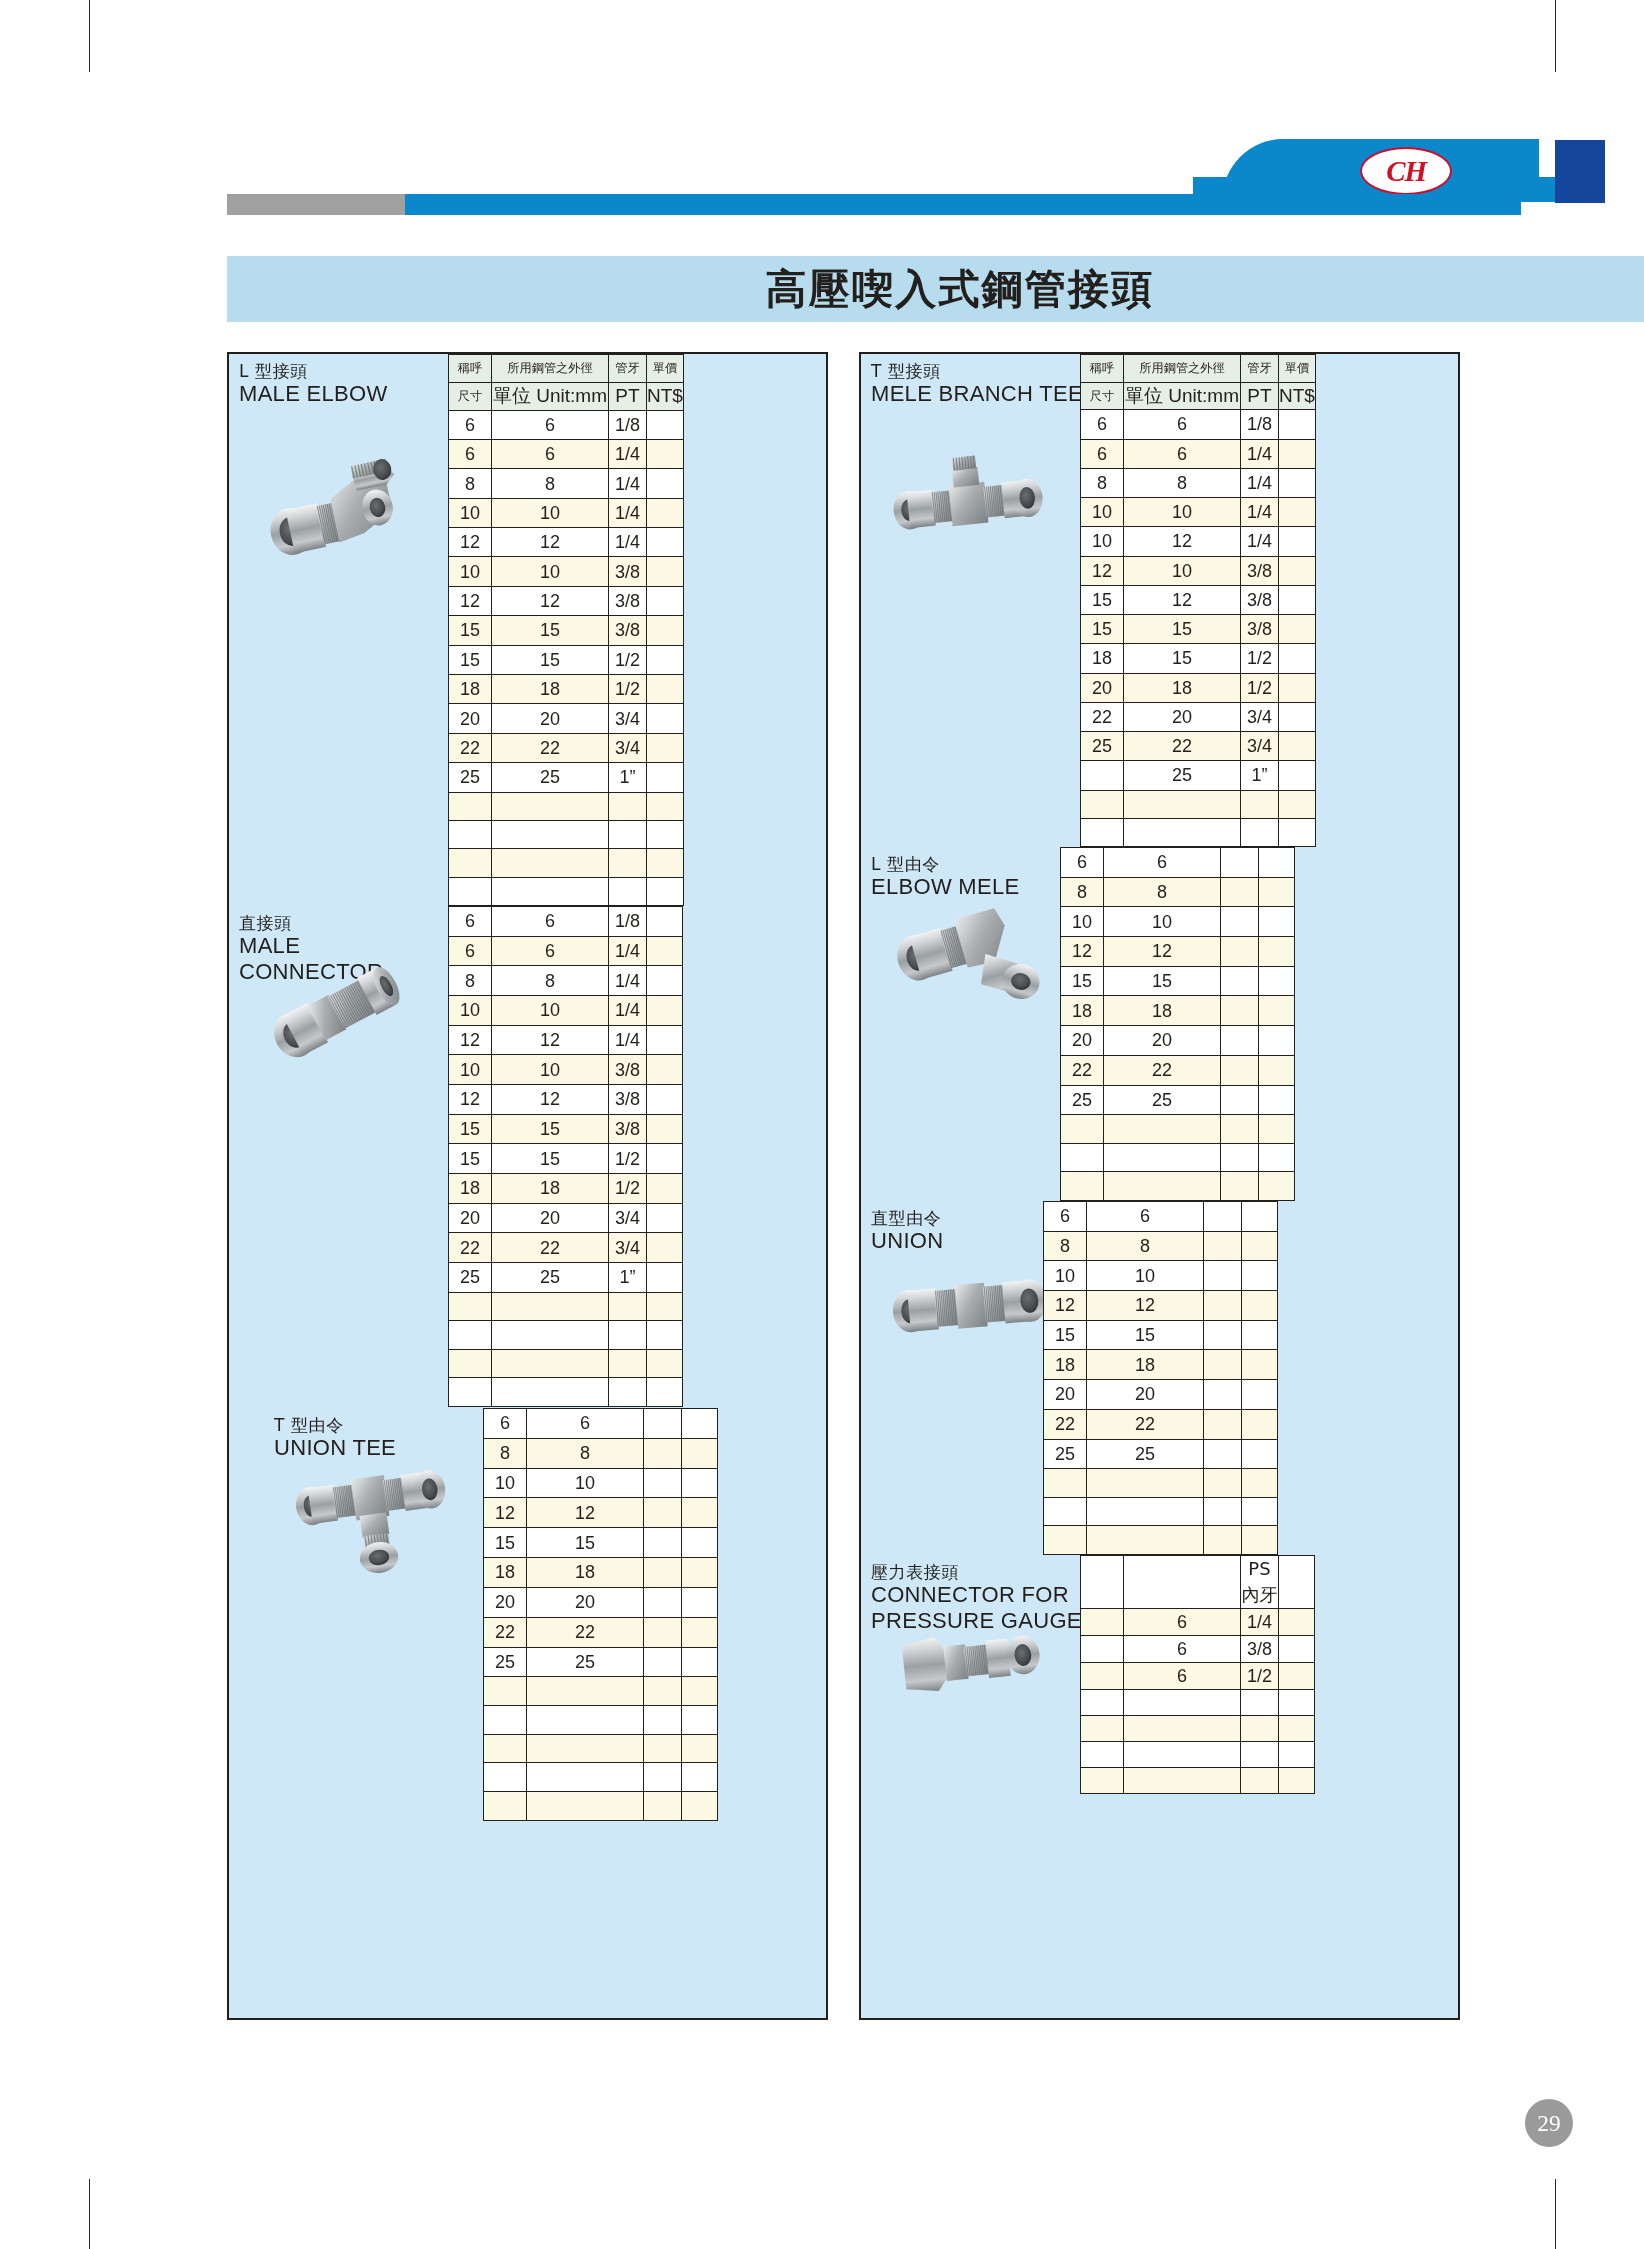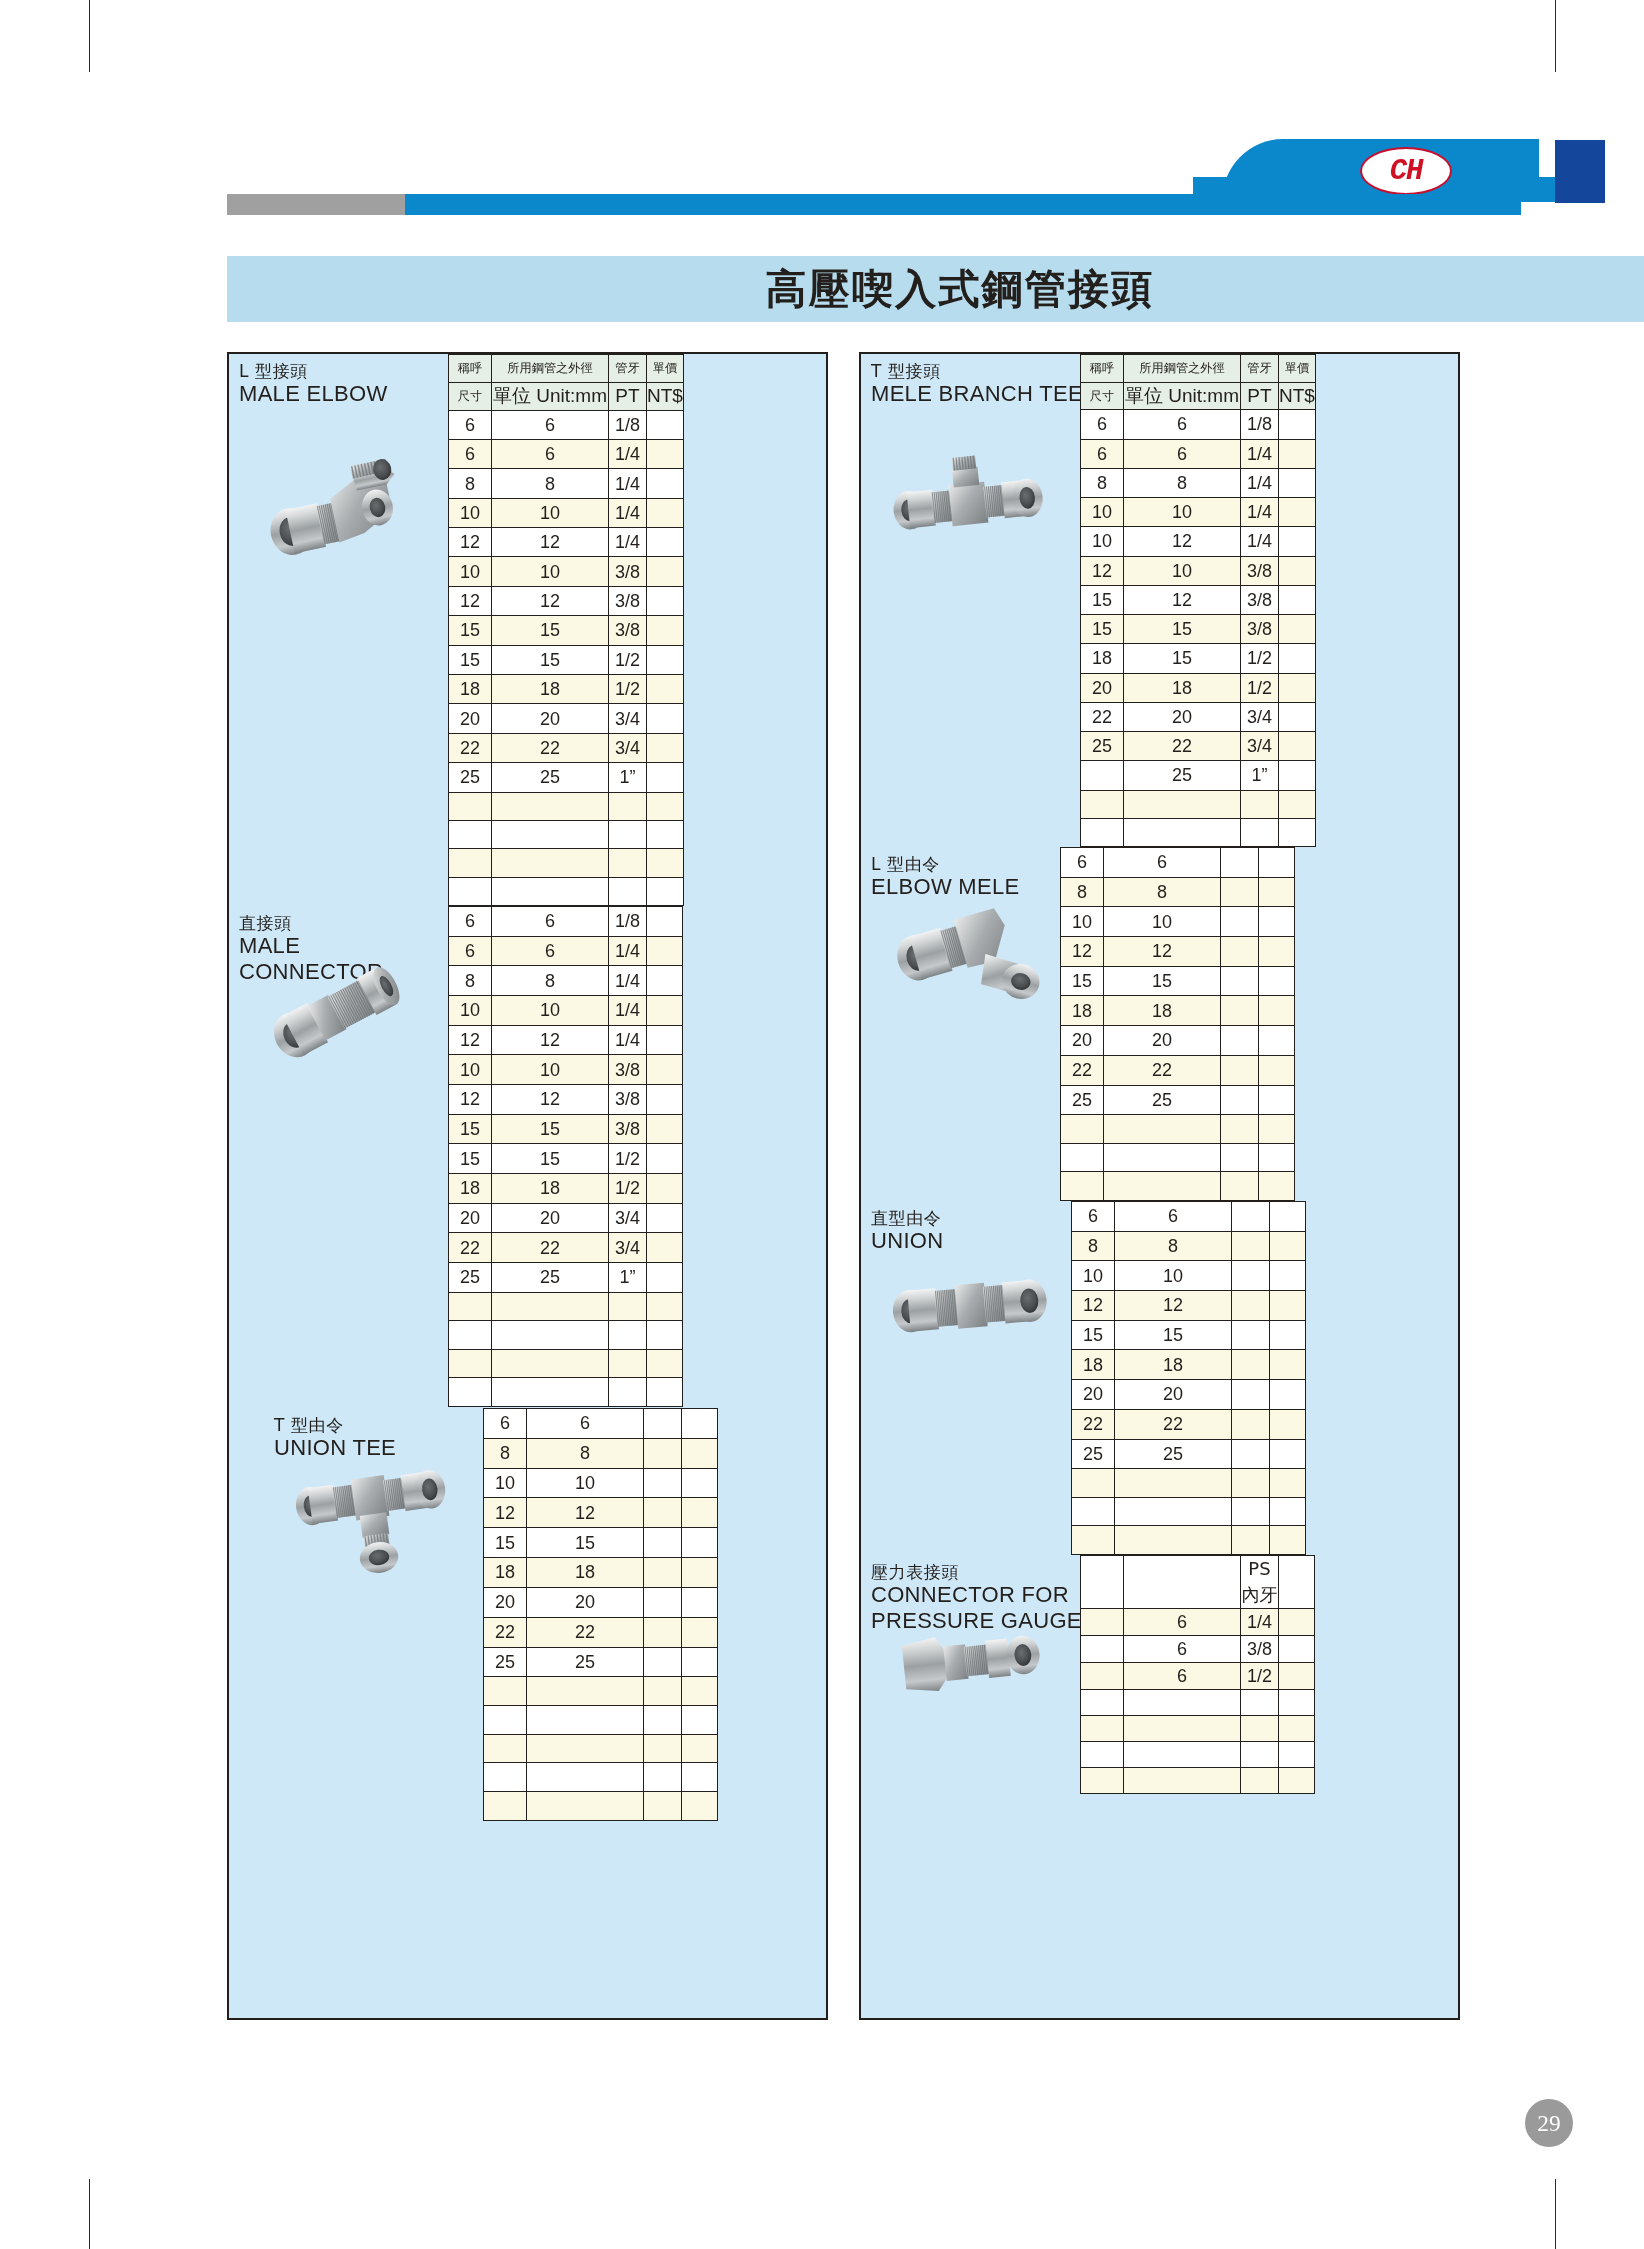--- a/index.html
+++ b/index.html
@@ -38,21 +38,21 @@
   }
   .logo-oval {
     position: absolute; right: 153px; top: 20px;
     width: 92px; height: 48px;
     background: #ffffff;
     border: 2.2px solid #c8102e;
     border-radius: 50%;
     display: flex; align-items: center; justify-content: center;
   }
   .logo-text {
-    font-family: Liberation Mono, monospace;
+    font-family: Liberation Serif, serif;
     font-weight: bold; font-style: italic;
     font-size: 29px; color: #cf1125; letter-spacing: -1.1px;
     line-height: 1;
   }
 
   #rule-gray { position: absolute; left: 227px; top: 194px; width: 178px; height: 21px; background: #a0a0a0; }
   #rule-blue { position: absolute; left: 405px; top: 194px; width: 1116px; height: 21px; background: #0b87cc; }
 
   
   #title-bar {
@@ -995,21 +995,21 @@
             <tr class="even">
       <td class="data c-nom"></td>
       <td class="data c-od"></td>
       <td class="data c-pt"></td>
       <td class="data c-nt"></td>
     </tr>
     </tbody>
         </table>
   </div>
   <div class="prod" style="top:847px; height:354px;">
-    <div class="prod-info" style="width:210px; height:354px;">
+    <div class="prod-info" style="width:182px; height:354px;">
       <div class="prod-label">
         <div class="zh">直型由令</div>
         <div class="en">UNION</div>
       </div>
       <div class="photo" style="left:26px; top:33px;">
             <svg viewBox="0 0 260 150" width="167" height="145">
 <defs>
   <linearGradient id="mg" x1="0" y1="0" x2="0" y2="1">
     <stop offset="0%" stop-color="#f2f3f3"></stop>
     <stop offset="22%" stop-color="#cfd2d3"></stop>

